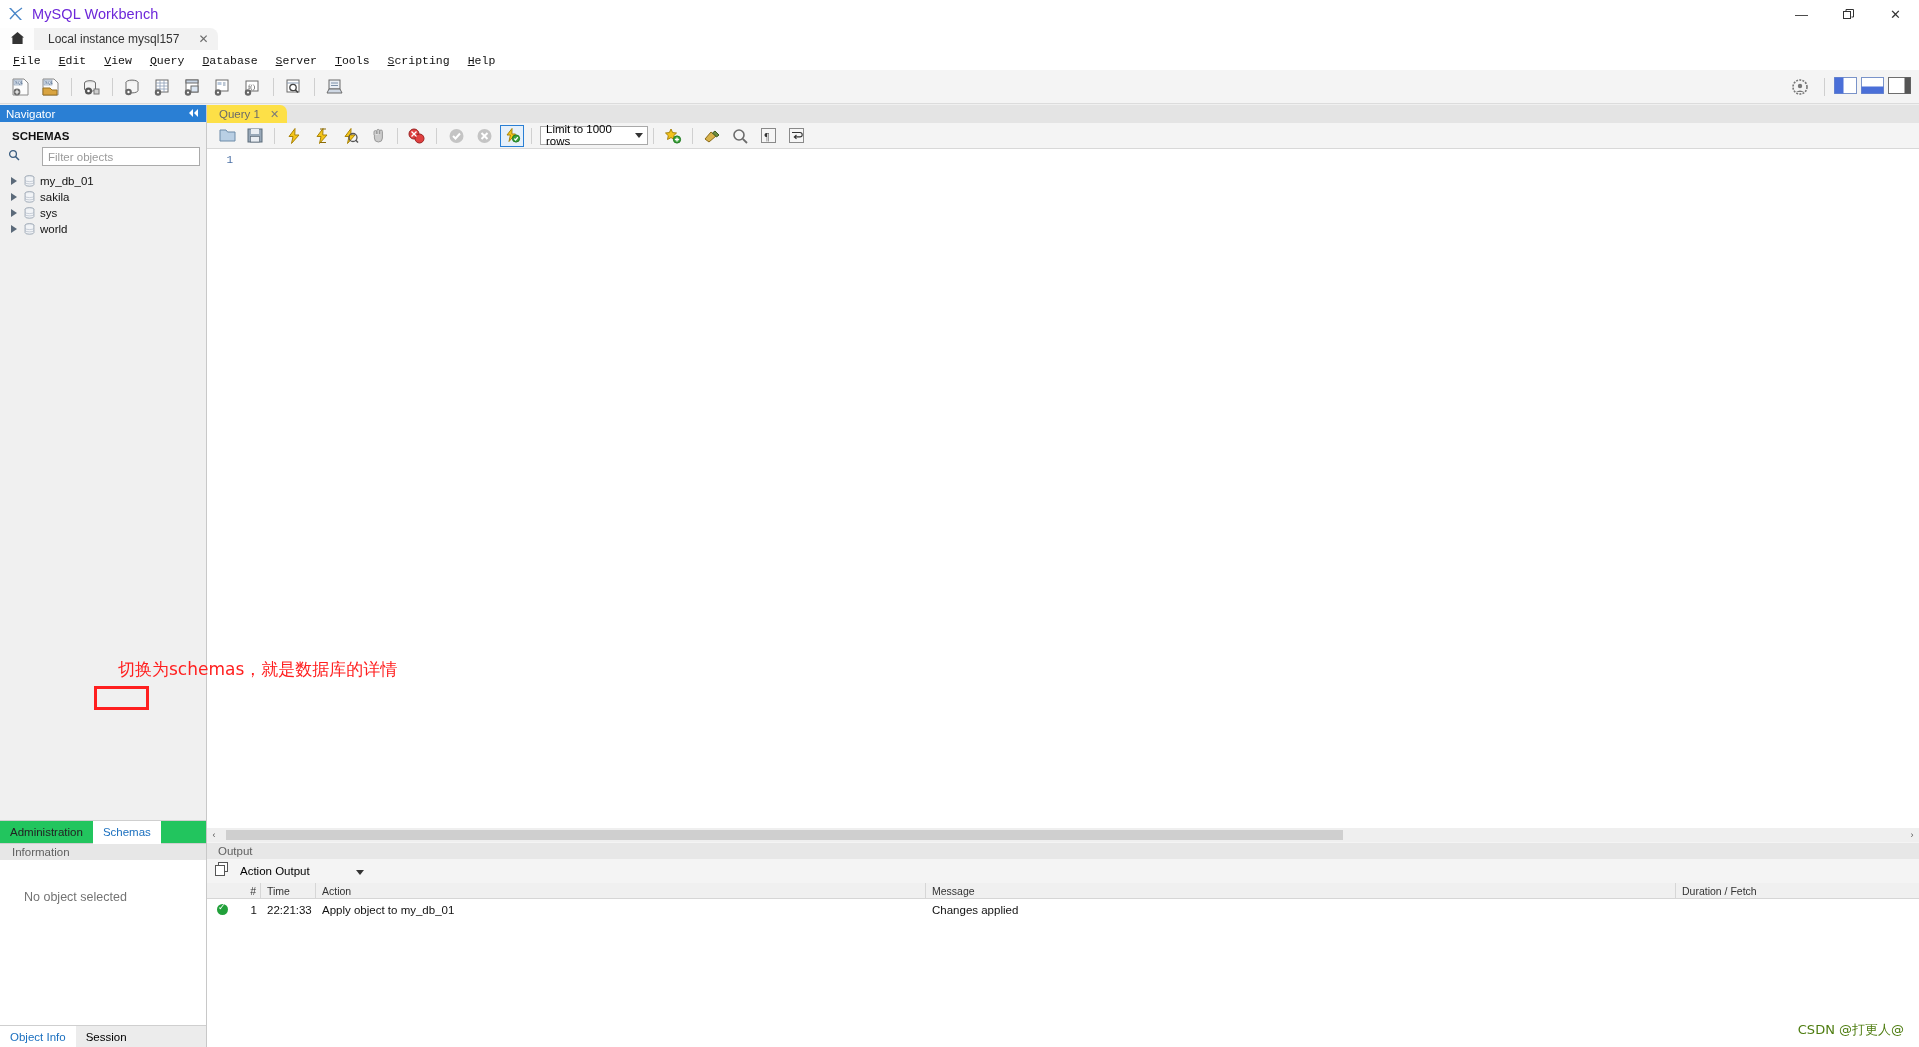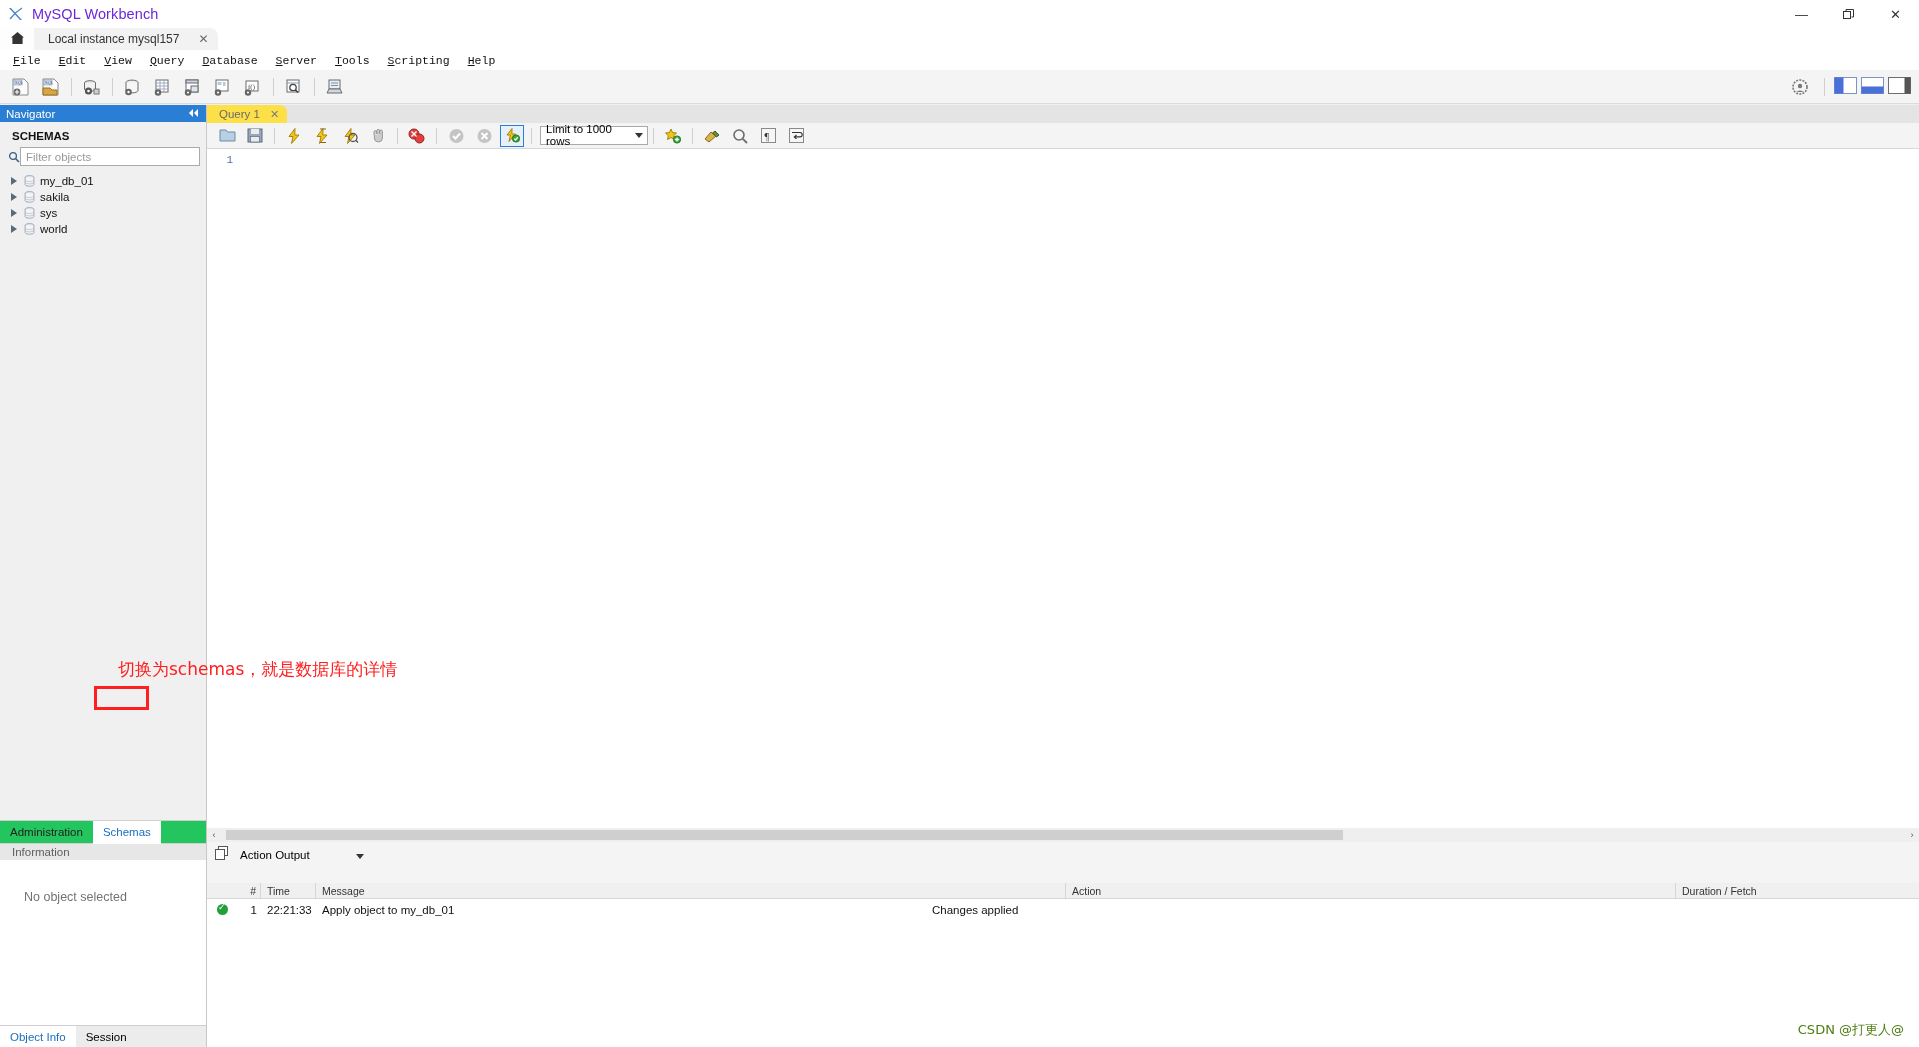--- a/index.html
+++ b/index.html
@@ -65,21 +65,21 @@
     background: #f0f0f0; border-right: 1px solid #c8c8c8;
   }
   .nav-header {
     height: 17px; background: #2a7fd4; color: #fff; font-size: 11.5px;
     display: flex; align-items: center; padding: 0 6px; justify-content: space-between;
   }
   .nav-header .dots { flex: 1; height: 1px; margin: 0 6px;
     background-image: radial-gradient(circle, rgba(255,255,255,.55) 1px, transparent 1px);
     background-size: 3px 3px; }
   .nav-schemas-label { font-size: 11.5px; font-weight: bold; color: #111; padding: 8px 0 5px 12px; }
-  .filter-row { display: flex; align-items: flex-end; padding: 0 6px 0 8px; gap: 0; }
+  .filter-row { display: flex; align-items: center; padding: 0 6px 0 8px; gap: 22px; }
   .filter-box {
     flex: 1; height: 19px; border: 1px solid #aaa; background: #fff;
     display: flex; align-items: center; padding: 0 5px;
     font-size: 11.5px; color: #9a9a9a;
   }
   .tree { margin-top: 7px; }
   .tree-row { height: 16px; display: flex; align-items: center; padding-left: 10px; gap: 5px; font-size: 11.5px; color: #111; }
   .arrow { width: 9px; height: 9px; position: relative; }
   .arrow:before {
     content: ""; position: absolute; left: 1px; top: 0px;
@@ -573,39 +573,43 @@
       <div class="hscroll">
         <div class="hs-arrow">‹</div>
         <div class="hs-track">
           <div class="hs-thumb"></div>
         </div>
         <div class="hs-arrow">›</div>
       </div>
     </div>
 
     <div class="outpane">
+      <div class="out-header">
+        <span>Output</span>
+        <span class="dots3"></span>
+      </div>
       <div class="out-toolbar">
         <span>
           <svg width="15" height="15" viewBox="0 0 15 15">
               <rect x="3.5" y="0.5" width="9" height="9" fill="#fff" stroke="#555"></rect>
               <rect x="0.5" y="3.5" width="9" height="10" fill="#fff" stroke="#555"></rect>
             </svg>
         </span>
         <div class="out-sel">
           <span>Action Output</span>
           <span class="cv2"></span>
         </div>
       </div>
       <div class="out-grid">
         <div class="og-head">
           <div class="c" style="width:24px;border-right:none"></div>
           <div class="c" style="width:30px;justify-content:flex-end;padding-right:4px">#</div>
           <div class="c" style="width:55px">Time</div>
+          <div class="c" style="width:610px">Action</div>
           <div class="c" style="width:750px">Message</div>
-          <div class="c" style="width:610px">Action</div>
           <div class="c" style="flex:1;border-right:none">Duration / Fetch</div>
         </div>
         <div class="og-row">
           <div class="c" style="width:24px;justify-content:center">
             <span class="ok-dot"></span>
           </div>
           <div class="c" style="width:30px;justify-content:flex-end;padding-right:4px">1</div>
           <div class="c" style="width:55px">22:21:33</div>
           <div class="c" style="width:610px">Apply object to my_db_01</div>
           <div class="c" style="width:750px">Changes applied</div>

